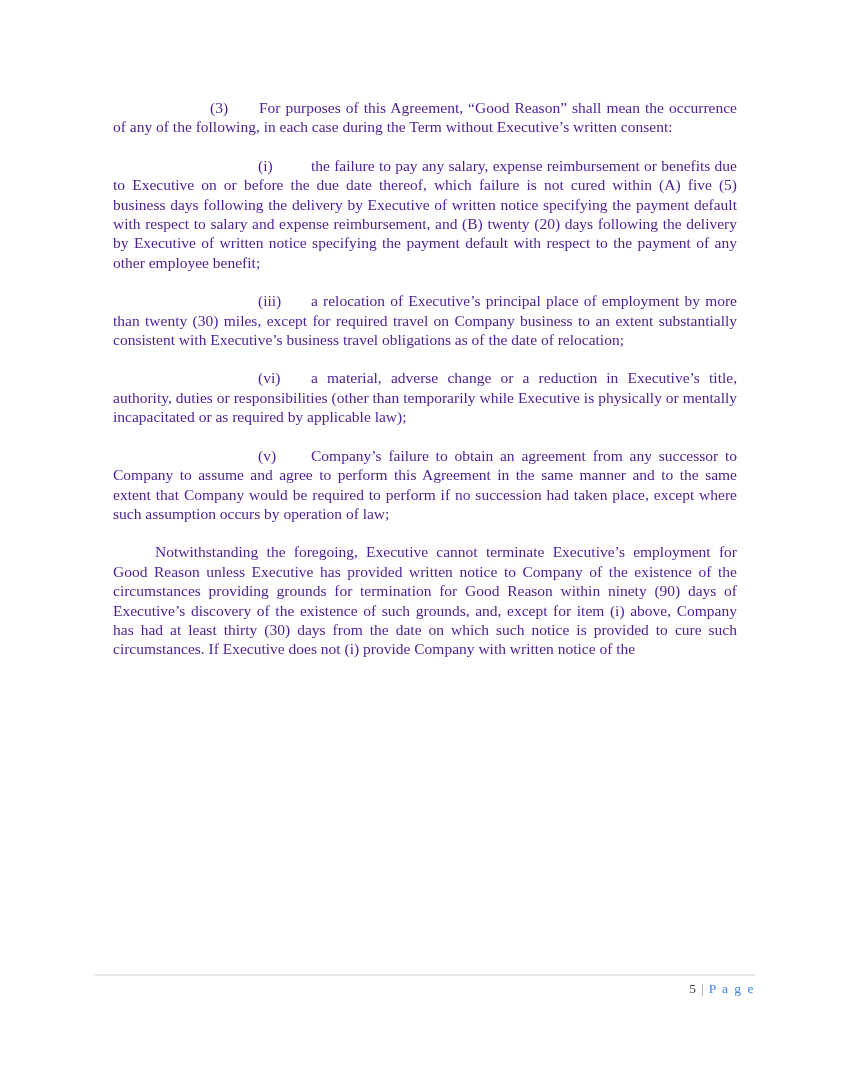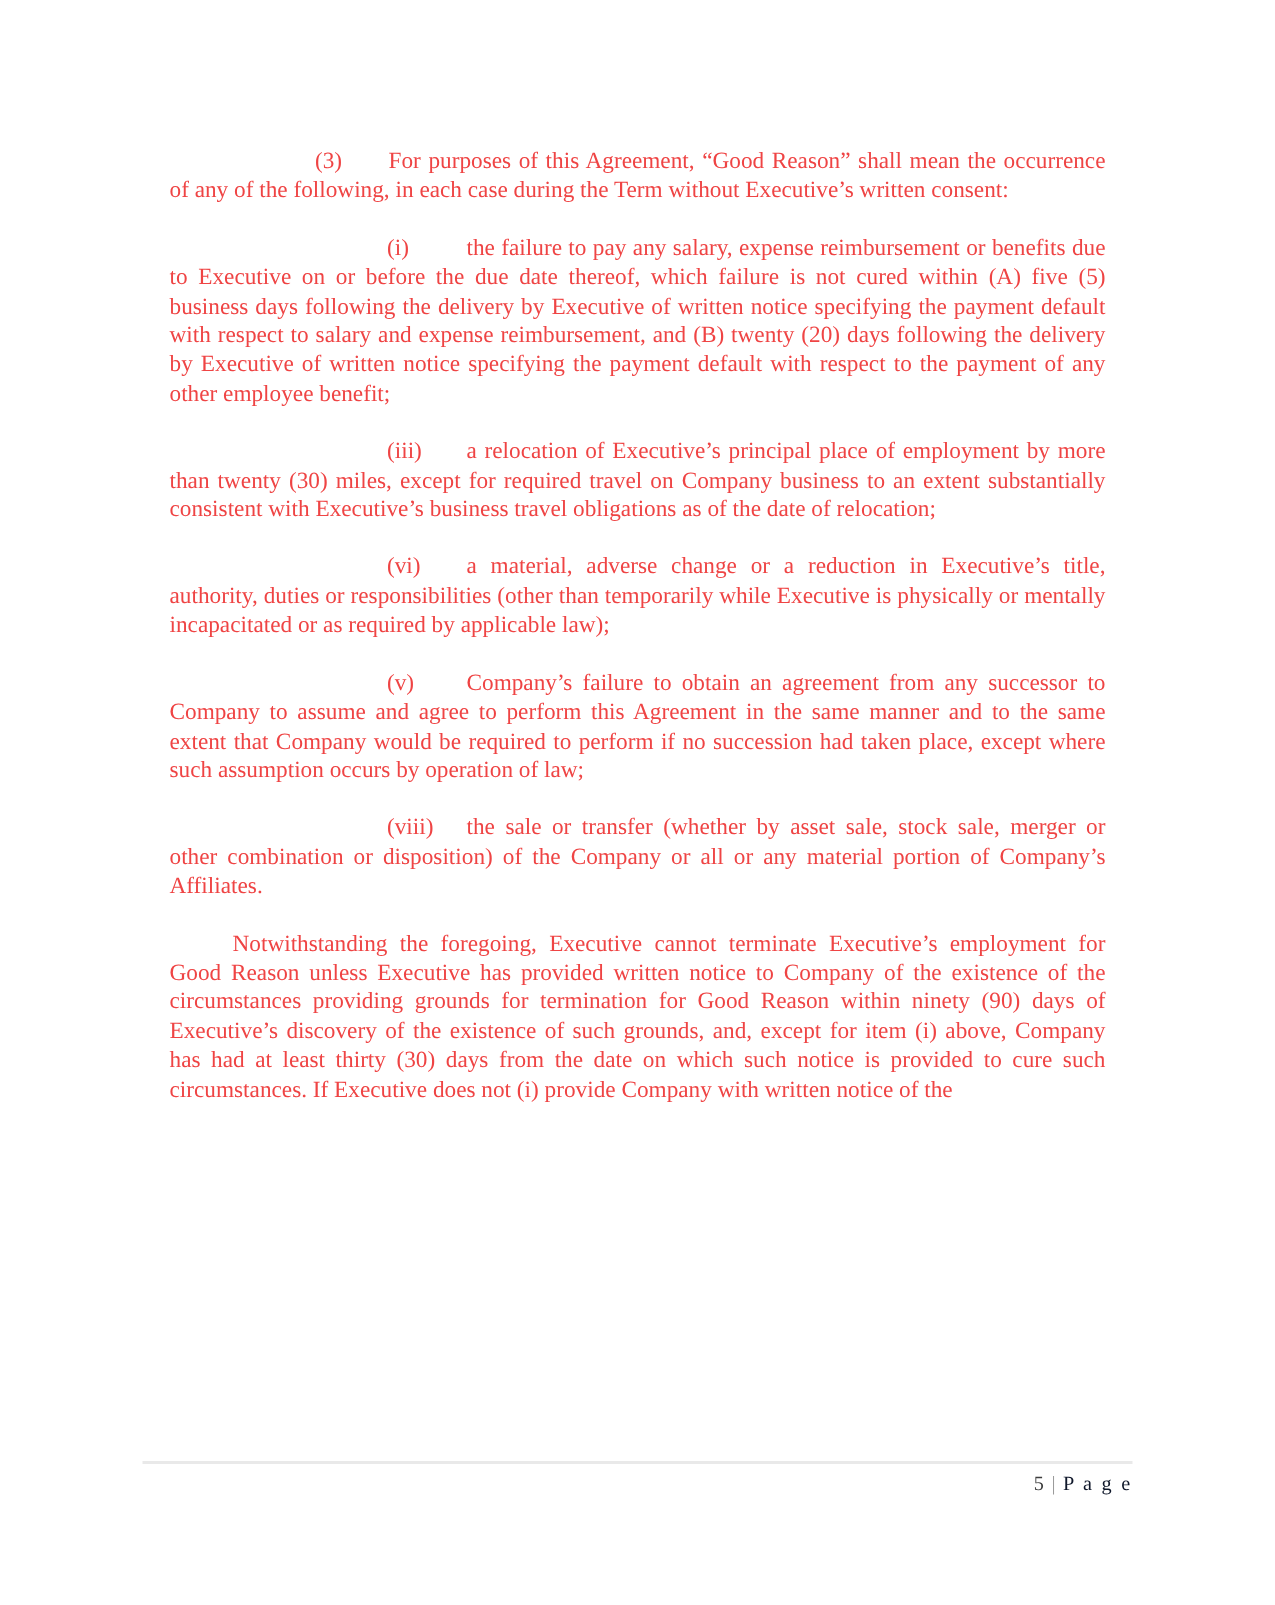--- a/index.html
+++ b/index.html
@@ -17,21 +17,21 @@
     position: absolute;
     left: 113px;
     top: 98px;
     width: 624px;
   }
   .para {
     font-size: 15.5px;
     line-height: 19.4px;
     text-align: justify;
     margin-bottom: 19px;
-    color: #ef4444;
+    color: #4c1d95;
   }
   .para:last-child { margin-bottom: 0; }
   .para.lvl1 { text-indent: 97px; }
   .para.lvl2 { text-indent: 145px; }
   .para.flush { text-indent: 42px; font-family: Liberation Serif, serif; }
   .clause-num {
     display: inline-block;
     text-indent: 0;
   }
   .clause-num.w1 { width: 49px; }
@@ -42,42 +42,41 @@
     top: 974px;
     width: 660px;
     border-top: 2px solid #e9e9e9;
     text-align: right;
     padding-top: 5px;
     font-size: 13.5px;
     letter-spacing: 1px;
   }
   .footer .pg-num { color: #3d3d3d; }
   .footer .pg-sep { color: #9a9a9a; padding: 0 4px; }
-  .footer .pg-label { color: #0f172a; letter-spacing: 1.5px; }
+  .footer .pg-label { color: #3b82f6; letter-spacing: 1.5px; }
 </style>
 </head>
 <body>
 
 <div class="page">
   <div class="content">
 
     <p class="para lvl1"><span class="clause-num w1">(3)</span><span>For purposes of this Agreement, “Good Reason” shall mean the occurrence of any of the following, in each case during the Term without Executive’s written consent:</span></p>
 
     <p class="para lvl2"><span class="clause-num w2">(i)</span><span>the failure to pay any salary, expense reimbursement or benefits due to Executive on or before the due date thereof, which failure is not cured within (A) five (5) business days following the delivery by Executive of written notice specifying the payment default with respect to salary and expense reimbursement, and (B) twenty (20) days following the delivery by Executive of written notice specifying the payment default with respect to the payment of any other employee benefit;</span></p>
 
 
     <p class="para lvl2"><span class="clause-num w2">(iii)</span><span>a relocation of Executive’s principal place of employment by more than twenty (30) miles, except for required travel on Company business to an extent substantially consistent with Executive’s business travel obligations as of the date of relocation;</span></p>
 
 
     <p class="para lvl2"><span class="clause-num w2">(vi)</span><span>a material, adverse change or a reduction in Executive’s title, authority, duties or responsibilities (other than temporarily while Executive is physically or mentally incapacitated or as required by applicable law);</span></p>
 
     <p class="para lvl2"><span class="clause-num w2">(v)</span><span>Company’s failure to obtain an agreement from any successor to Company to assume and agree to perform this Agreement in the same manner and to the same extent that Company would be required to perform if no succession had taken place, except where such assumption occurs by operation of law;</span></p>
 
 
-    <p class="para lvl2"><span class="clause-num w2">(viii)</span><span>the sale or transfer (whether by asset sale, stock sale, merger or other combination or disposition) of the Company or all or any material portion of Company’s Affiliates.</span></p>
 
     <p class="para flush"><span>Notwithstanding the foregoing, Executive cannot terminate Executive’s employment for Good Reason unless Executive has provided written notice to Company of the existence of the circumstances providing grounds for termination for Good Reason within ninety (90) days of Executive’s discovery of the existence of such grounds, and, except for item (i) above, Company has had at least thirty (30) days from the date on which such notice is provided to cure such circumstances. If Executive does not (i) provide Company with written notice of the</span></p>
 
   </div>
 
   <div class="footer">
     <span class="pg-num">5</span><span class="pg-sep">|</span><span class="pg-label">P a g e</span>
   </div>
 </div>
 

